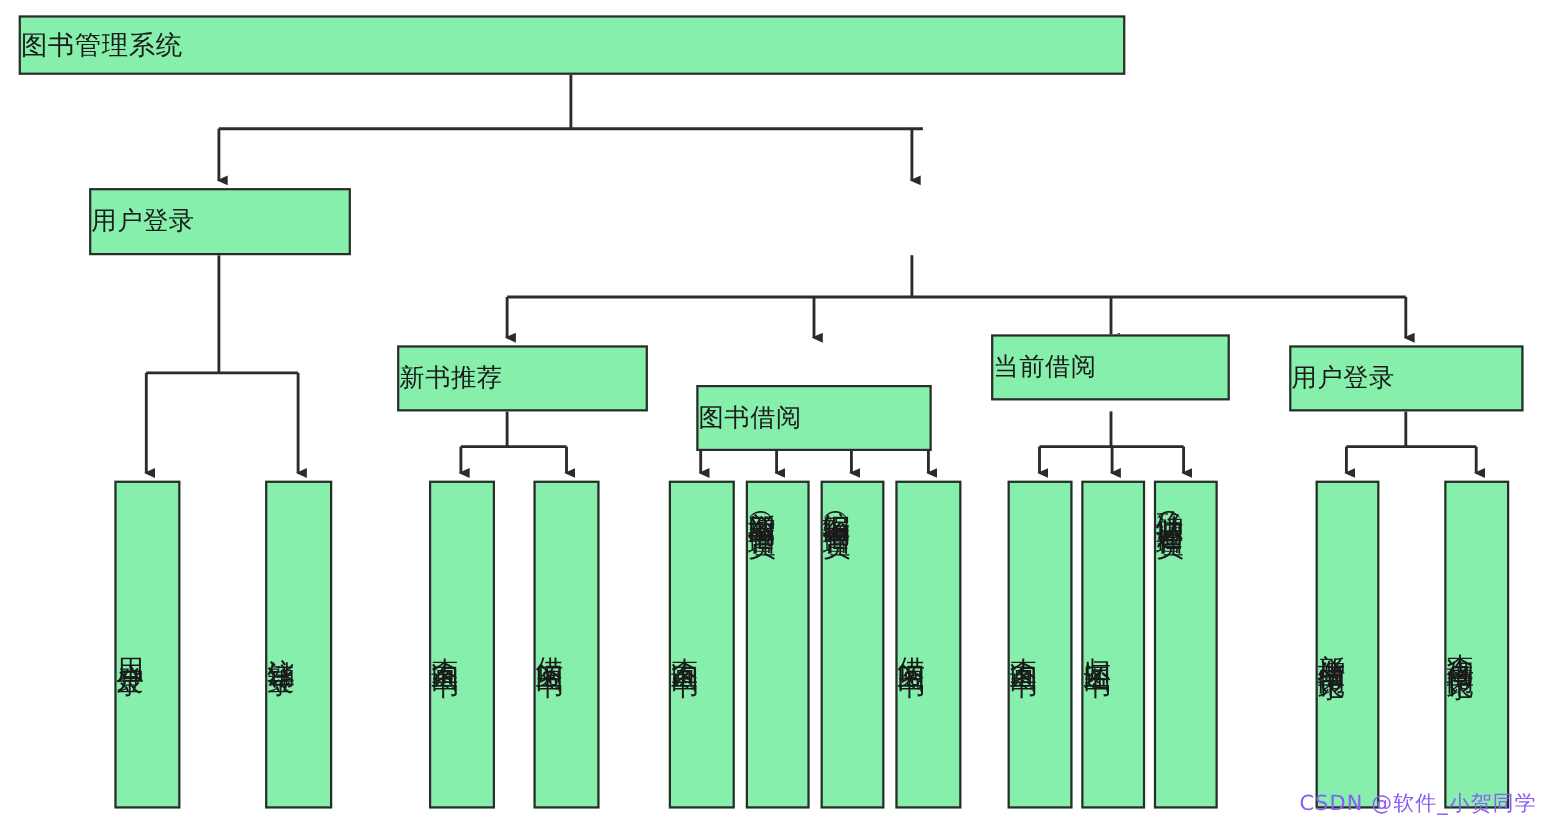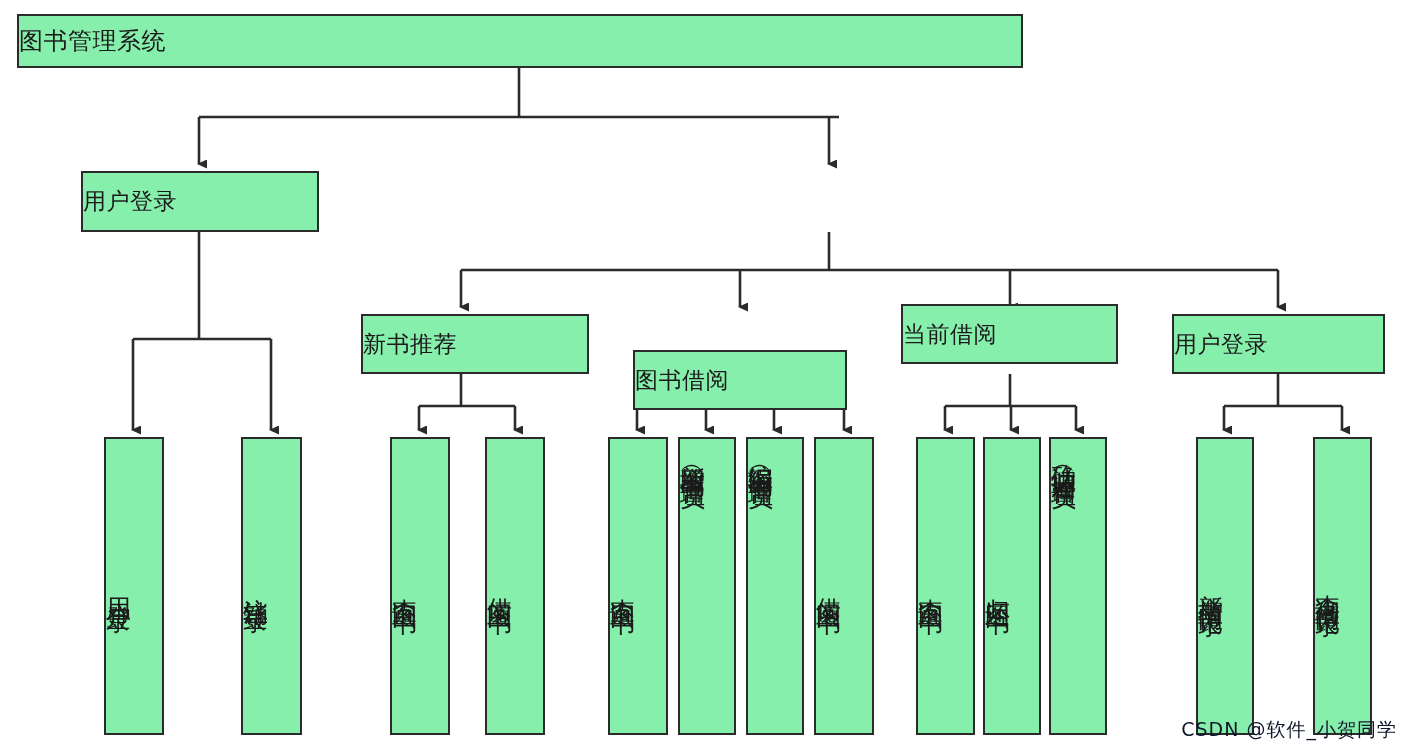--- a/index.html
+++ b/index.html
@@ -49,21 +49,21 @@
     line-height:1;
   }
   .v-node.tall .lbl{font-size:25px;letter-spacing:3px;}
   .v-node.centered{align-items:center;padding-top:0;}
 
   .watermark{
     position:absolute;
     right:8px;
     bottom:4px;
     font-size:19px;
-    color:#0f172a;
+    color:#8b5cf6;
     letter-spacing:1px;
     white-space:nowrap;
     pointer-events:none;
   }
 </style>
 </head>
 <body>
 
 <div id="diagram">
 

